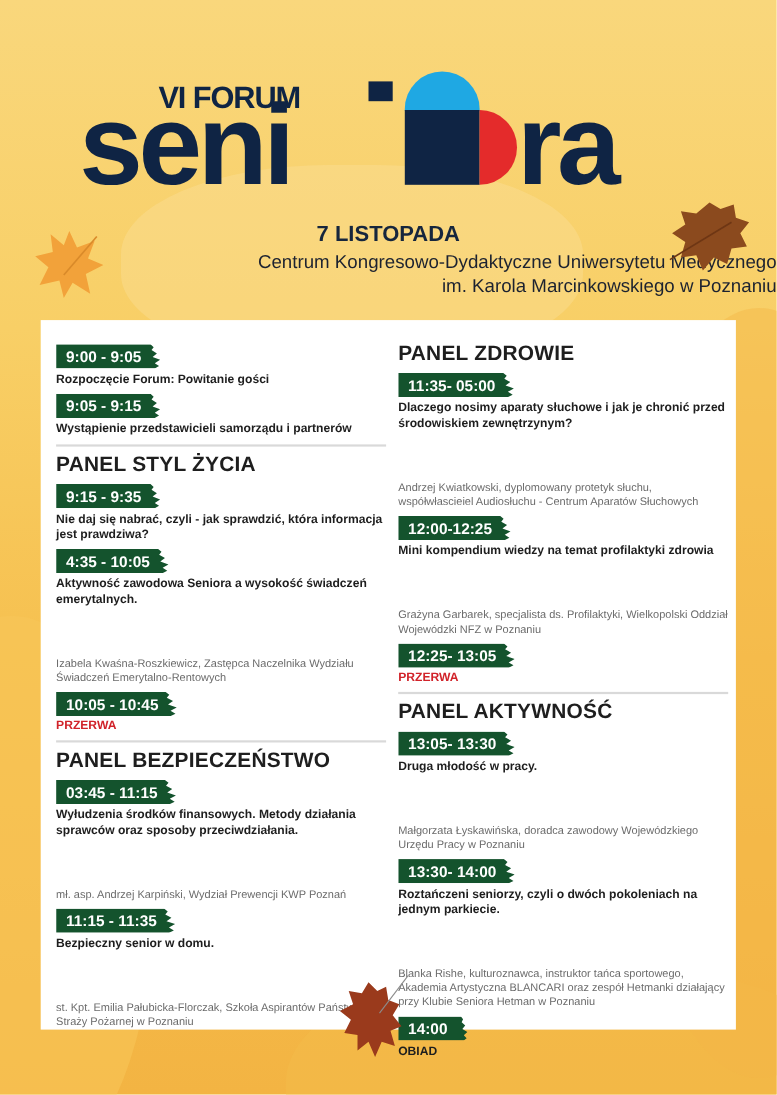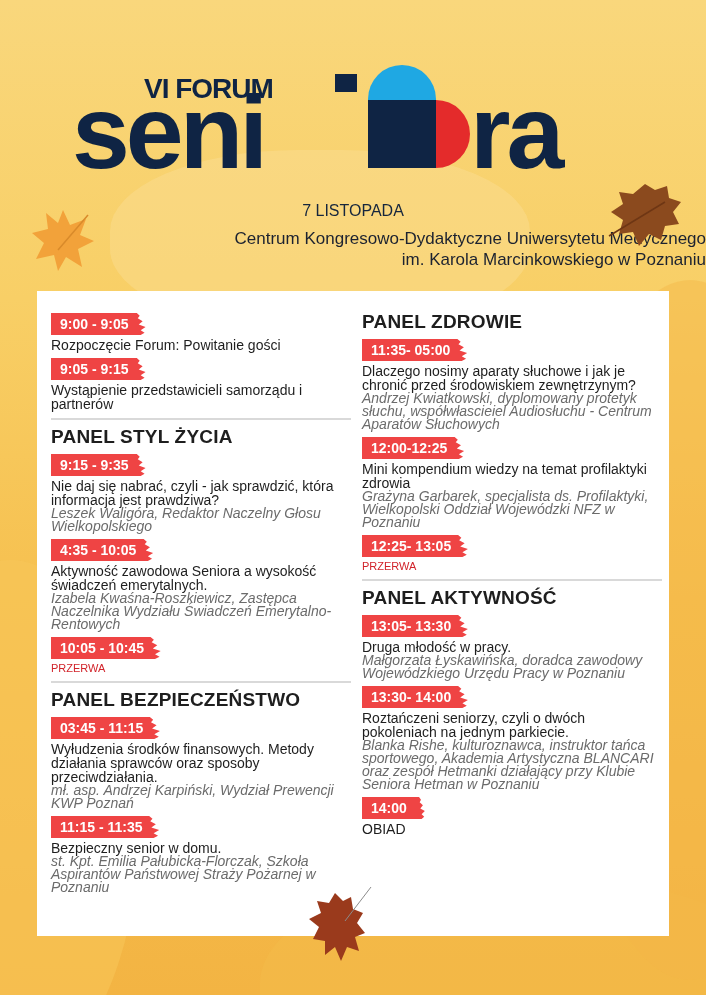--- a/index.html
+++ b/index.html
@@ -13,34 +13,34 @@
   .b4{left:110px;top:150px;width:420px;height:180px;background:#fbe3a0;opacity:.35;border-radius:45%;}
   
   .logo{position:absolute;left:0;top:0;width:706px;height:200px;}
   .vi{position:absolute;left:144px;top:73px;font-weight:900;font-size:28px;letter-spacing:-1px;color:#0f2444;}
   .vi-sq{position:absolute;left:335px;top:74px;width:22px;height:18px;background:#0f2444;}
   .sen{position:absolute;left:72px;top:80px;font-weight:900;font-size:104px;letter-spacing:-4px;color:#0f2444;line-height:1;}
   .ra{position:absolute;left:470px;top:80px;font-weight:900;font-size:104px;letter-spacing:-4px;color:#0f2444;line-height:1;text-align:right;}
   .o-blue{position:absolute;left:368px;top:65px;width:68px;height:36px;background:#1fa8e3;border-radius:34px 34px 0 0;}
   .o-navy{position:absolute;left:368px;top:100px;width:68px;height:68px;background:#0f2444;}
   .o-red{position:absolute;left:436px;top:100px;width:34px;height:68px;background:#e42b2b;border-radius:0 34px 34px 0;}
-  .date{position:absolute;left:0;width:706px;top:202px;text-align:center;font-weight:400;font-size:16px;color:#16263d;}
+  .date{position:absolute;left:0;width:706px;top:202px;text-align:center;font-weight:700;font-size:20px;color:#16263d;}
   .venue{position:absolute;left:0;width:706px;top:228px;text-align:right;font-size:17px;line-height:21px;color:#1c2230;}
   
   .leaf{position:absolute;}
   
   .card{position:absolute;left:37px;top:291px;width:632px;height:645px;background:#fff;}
   .col{position:absolute;top:0;}
   .colL{left:14px;width:300px;}
   .colR{left:325px;width:300px;}
-  .tag{position:relative;display:inline-block;height:22px;line-height:22px;padding:0 20px 0 9px;background:#ef4444;color:#fff;font-weight:700;font-size:14px;
+  .tag{position:relative;display:inline-block;height:22px;line-height:22px;padding:0 20px 0 9px;background:#14532d;color:#fff;font-weight:700;font-size:14px;
     clip-path:polygon(0 0,88% 0,91% 12%,89% 24%,94% 38%,90% 52%,97% 64%,92% 78%,96% 90%,92% 100%,0 100%);text-align:right;}
-  .t{font-weight:400;font-size:14px;line-height:14px;color:#1e1e1e;margin-top:3px;}
-  .s{font-style:italic;font-size:14px;line-height:13px;color:#6b6b6b;}
-  .brk{font-weight:400;font-size:11px;color:#d1232a;margin-top:3px;}
+  .t{font-weight:700;font-size:11px;line-height:14px;color:#1e1e1e;margin-top:3px;}
+  .s{font-size:10px;line-height:13px;color:#6b6b6b;margin-top:45px;}
+  .brk{font-weight:700;font-size:11px;color:#d1232a;margin-top:3px;}
   .panel{font-weight:700;font-size:19px;color:#1e1e1e;letter-spacing:.2px;margin:6px 0 6px;}
   .hr{height:2px;background:#d9d9d9;margin:7px 0 6px;}
   .item{margin-bottom:6px;}
 </style>
 </head>
 <body>
 
 <div class="blob b1"></div>
 <div class="blob b2"></div>
 <div class="blob b3"></div>
@@ -103,21 +103,20 @@
     </div>
     <div class="item">
       <div class="tag">9:05 - 9:15</div>
       <div class="t">Wystąpienie przedstawicieli samorządu i partnerów</div>
     </div>
     <div class="hr"></div>
     <div class="panel">PANEL STYL ŻYCIA</div>
     <div class="item">
       <div class="tag">9:15 - 9:35</div>
       <div class="t">Nie daj się nabrać, czyli - jak sprawdzić, która informacja jest prawdziwa?</div>
-      <div class="s">Leszek Waligóra, Redaktor Naczelny Głosu Wielkopolskiego</div>
     </div>
     <div class="item">
       <div class="tag">4:35 - 10:05</div>
       <div class="t">Aktywność zawodowa Seniora a wysokość świadczeń emerytalnych.</div>
       <div class="s">Izabela Kwaśna-Roszkiewicz, Zastępca Naczelnika Wydziału Świadczeń Emerytalno-Rentowych</div>
     </div>
     <div class="item">
       <div class="tag">10:05 - 10:45</div>
       <div class="brk">PRZERWA</div>
     </div>

